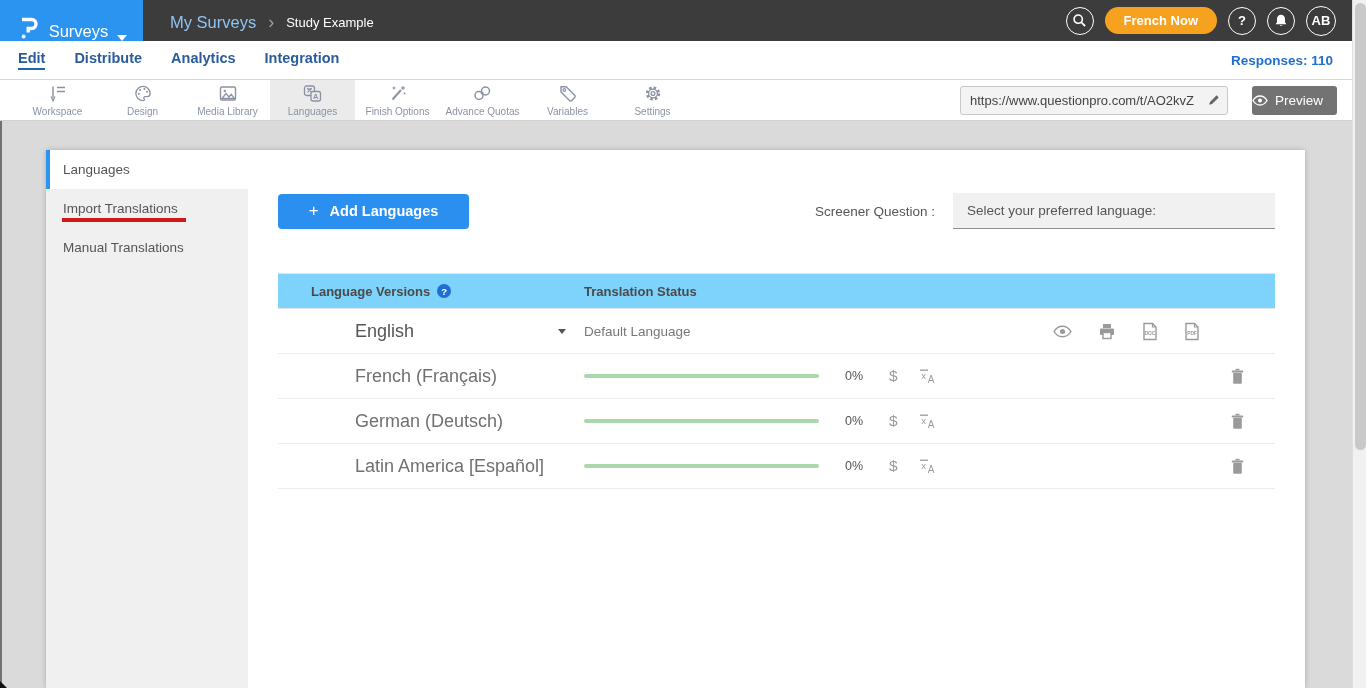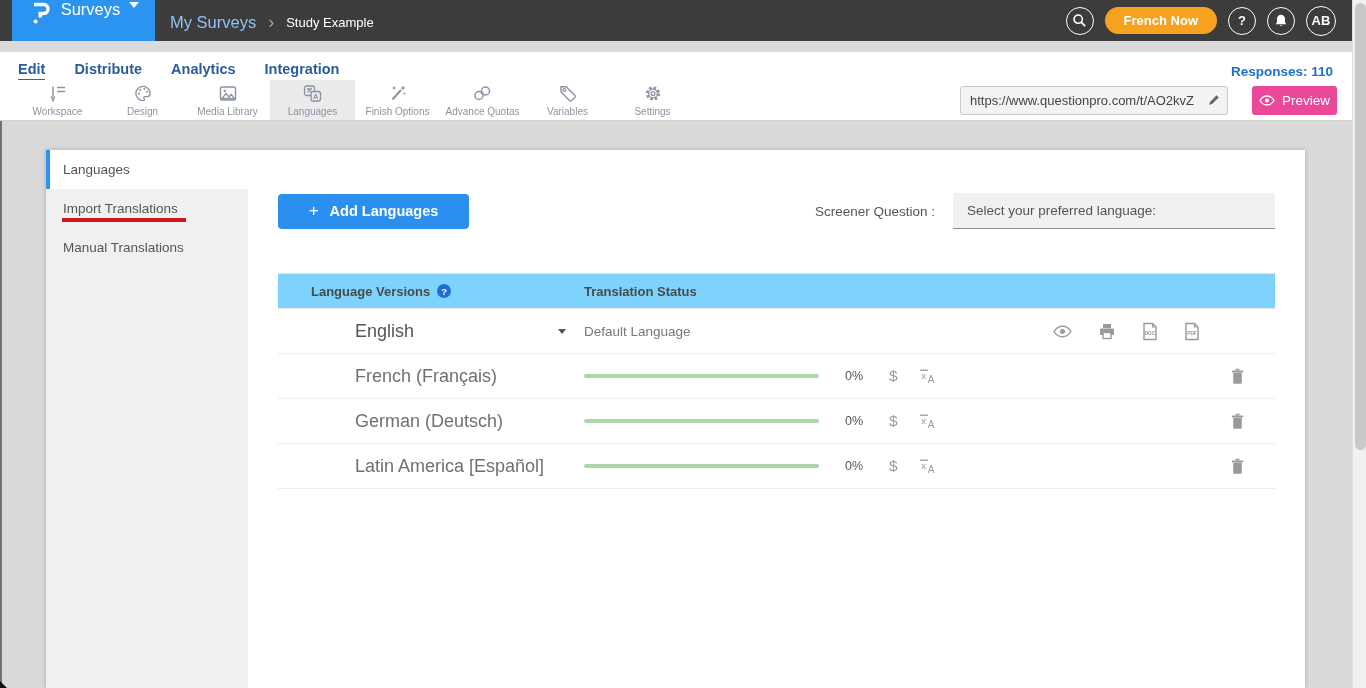--- a/index.html
+++ b/index.html
@@ -3,36 +3,36 @@
 <meta charset="utf-8">
 <style>
   * { margin:0; padding:0; box-sizing:border-box; }
   html,body { width:1366px; height:688px; overflow:hidden; background:#dadada;
     font-family:"Liberation Sans", sans-serif; }
   .page { position:relative; width:1366px; height:688px; }
 
   
   .topbar { position:absolute; top:0; left:0; right:0; height:41px; background:#3c3c3c; }
   .logo-block { position:absolute; left:0; top:0; width:143px; height:41px; background:#2b93f0;
-    display:flex; align-items:flex-start; justify-content:center; gap:9px; cursor:pointer;margin-left:12px; }
+    display:flex; align-items:flex-end; justify-content:center; gap:9px; cursor:pointer; }
   .logo-block .product { color:#fff; font-size:16.5px; }
   .tri-down { width:0; height:0; border-left:5px solid transparent; border-right:5px solid transparent;
     border-top:6px solid #fff; margin-top:2px; }
   .breadcrumb { position:absolute; left:170px; top:0; height:45px; display:flex; align-items:center; gap:12px; }
   .bc-parent { color:#8fc3f3; font-size:16.5px; cursor:pointer; }
   .bc-sep { color:#9aa0a6; font-size:18px; }
   .bc-current { color:#fff; font-size:13px; }
   .top-right { position:absolute; right:30px; top:0; height:41px; display:flex; align-items:center; gap:11px; }
   .circle-btn { width:28px; height:28px; border:1.6px solid #fff; border-radius:50%; color:#fff;
     display:flex; align-items:center; justify-content:center; font-size:13px; font-weight:bold; cursor:pointer; background:transparent; }
   .upgrade-btn { height:27px; padding:0 19px; border:none; border-radius:14px; background:#f7a21f;
     color:#fff; font-size:13px; font-weight:bold; font-family:inherit; cursor:pointer; }
 
   
-  .navrow { position:absolute; top:52px; left:0; right:0; height:39px; background:#fff;
+  .navrow { position:absolute; top:41px; left:0; right:0; height:39px; background:#fff;
     border-bottom:1px solid #d6d6d6; display:flex; align-items:center;justify-content:space-between; }
   .nav-items { display:flex; gap:29px; margin-left:18px; }
   .nav-item { color:#2a5c9c; font-size:14.5px; font-weight:bold; cursor:pointer; }
   .nav-item.active { border-bottom:2px solid #1d66b0; padding-bottom:2px; }
   .responses { margin-left:auto; margin-right:33px; color:#1f6fce; font-size:13.5px; font-weight:bold; }
 
   
   .toolbar { position:absolute; top:80px; left:0; right:0; height:41px; background:#fff;
     border-bottom:1px solid #d2d2d2; display:flex; align-items:stretch; }
   .tool-items { display:flex; margin-left:15px; }
@@ -41,22 +41,22 @@
   .tool-item.active { background:#ebebeb; }
   .tool-item .tlabel { font-size:10px; }
   .tool-item svg { display:block; }
   .toolbar-right { margin-left:auto; margin-right:29px; display:flex; align-items:center; gap:24px; }
   .urlbox { width:268px; height:29px; background:#f3f3f3; border:1px solid #c9c9c9; border-radius:3px;
     display:flex; align-items:center; overflow:hidden; }
   .urlbox input { flex:1; min-width:0; border:none; background:transparent; font-family:inherit;
     font-size:13px; color:#444; padding:0 4px 0 9px; outline:none; }
   .url-edit { width:27px; height:100%; display:flex; align-items:center; justify-content:center;
     color:#666; cursor:pointer; }
-  .preview-btn { height:29px; width:85px; border:none; border-radius:3px; background:#ec4899; color:#fff;
-    font-family:inherit; font-size:13.5px; display:flex; align-items:center; justify-content:center; gap:7px; cursor:pointer; }
+  .preview-btn { height:29px; width:85px; border:none; border-radius:3px; background:#737373; color:#fff;
+    font-family:inherit; font-size:13.5px; display:flex; align-items:center; justify-content:flex-start; gap:7px; cursor:pointer; }
 
   
   .content { position:absolute; top:121px; left:0; right:0; bottom:0; background:#dadada; }
   .left-edge { position:absolute; left:0; top:0; bottom:0; width:2px; background:#4f4f4f; opacity:.75; }
   .cursor-artifact { position:absolute; left:0; bottom:0; width:0; height:0;
     border-left:7px solid #111; border-top:7px solid transparent; }
   .card { position:absolute; left:46px; top:29px; width:1259px; bottom:0; background:#fff;
     box-shadow:0 0 5px rgba(0,0,0,.22); }
 
   

